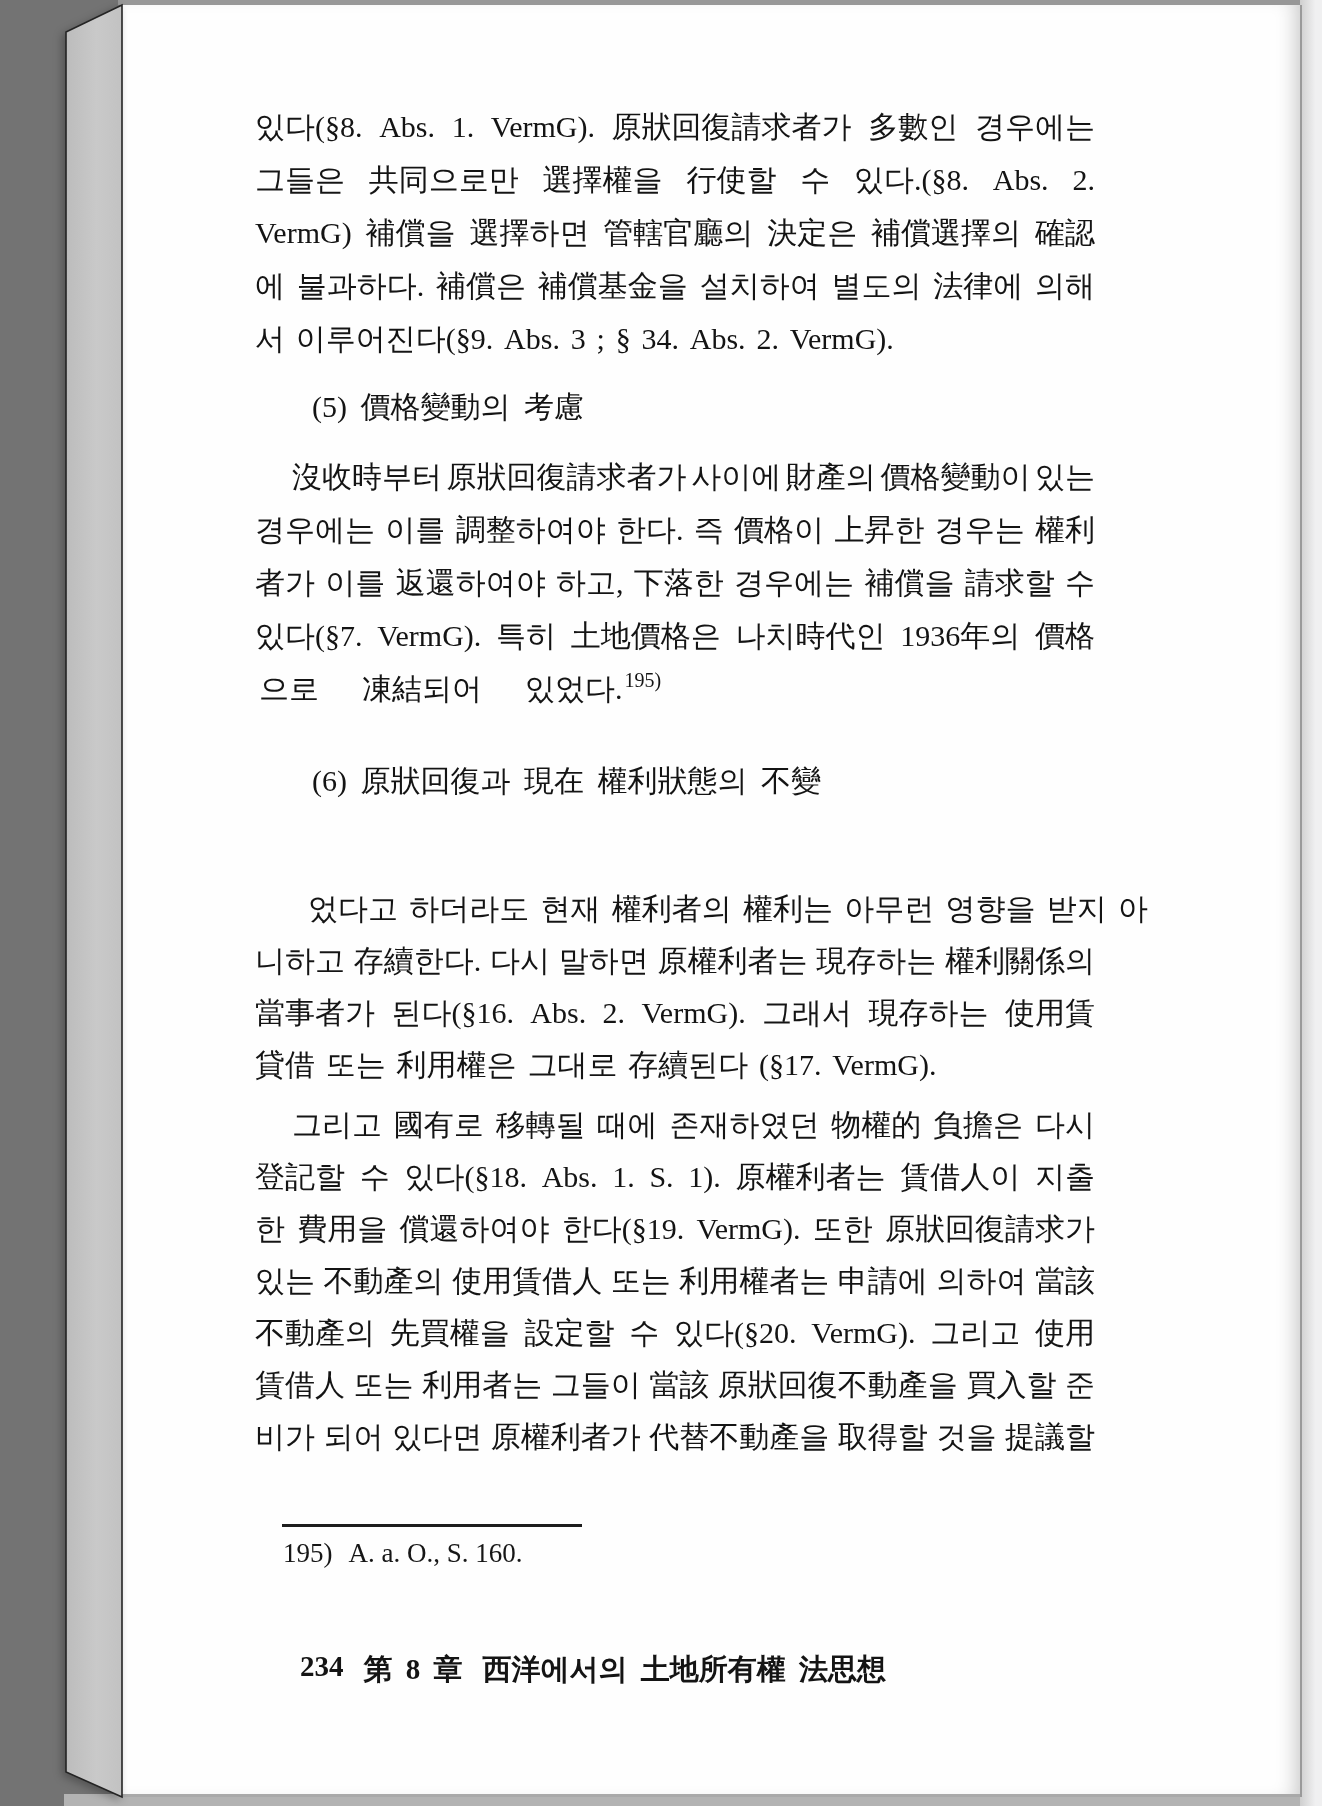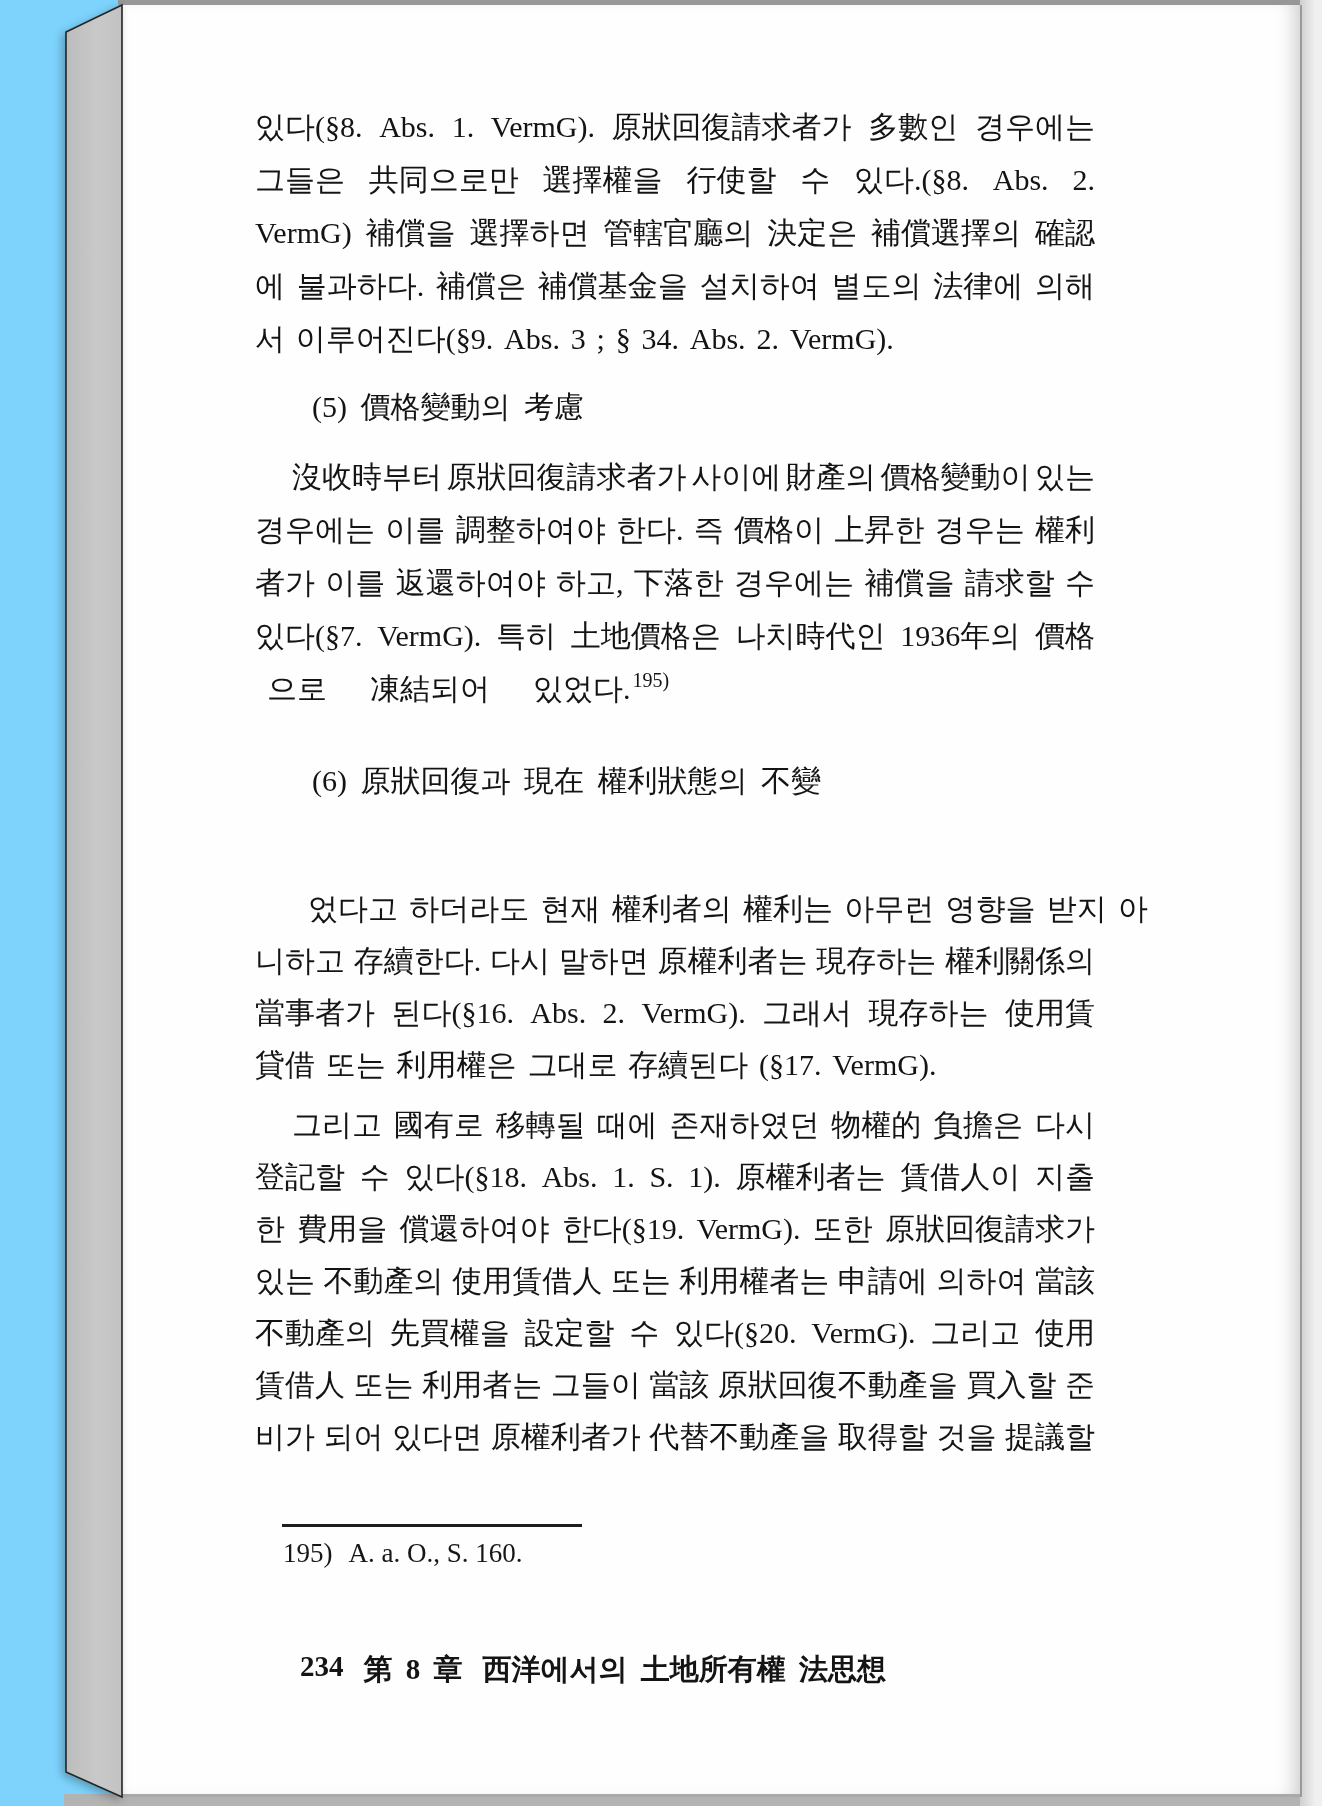--- a/index.html
+++ b/index.html
@@ -1,18 +1,18 @@
 <!DOCTYPE html>
 <html><head>
 <meta charset="utf-8">
 <style>
   html,body{margin:0;padding:0;background:#e9eaeb;}
   .scene{
     position:relative;width:1322px;height:1806px;overflow:hidden;
-    background:#7dd3fc;
+    background:#737373;
     font-family:"Liberation Serif","DejaVu Serif",serif;
   }
   .band-top{position:absolute;left:118px;top:0;width:1204px;height:5px;background:#979797;}
   .band-bottom{position:absolute;left:64px;top:1794px;width:1258px;height:12px;background:#b3b3b3;}
   .band-right{position:absolute;left:1300px;top:0;width:22px;height:1806px;
     background:linear-gradient(90deg,#cfcfcf,#f0f0f1 70%);}
   .paper{
     position:absolute;left:122px;top:5px;width:1178px;height:1789px;
     background:#fefefe;
     border-bottom:3px solid #a9a9a9;
@@ -151,21 +151,21 @@
       </div>
       <div class="line justify" style="top: 613px; left: 0px; width: 840px;">
         <span class="word">있다(§7.</span>
         <span class="word">VermG).</span>
         <span class="word">특히</span>
         <span class="word">土地價格은</span>
         <span class="word">나치時代인</span>
         <span class="word">1936年의</span>
         <span class="word">價格</span>
       </div>
-      <div class="line plain" style="top: 666px; left: 12px; width: 840px; gap: 43px;">
+      <div class="line plain" style="top: 666px; left: 4px; width: 840px; gap: 43px;">
         <span class="word">으로</span>
         <span class="word">凍結되어</span>
         <span class="word">있었다.<span class="fn-sup">195)</span></span>
       </div>
       <div class="line heading" style="top: 758px; left: 57px; width: 783px;">
         <span class="word">(6)</span>
         <span class="word">原狀回復과</span>
         <span class="word">現在</span>
         <span class="word">權利狀態의</span>
         <span class="word">不變</span>

